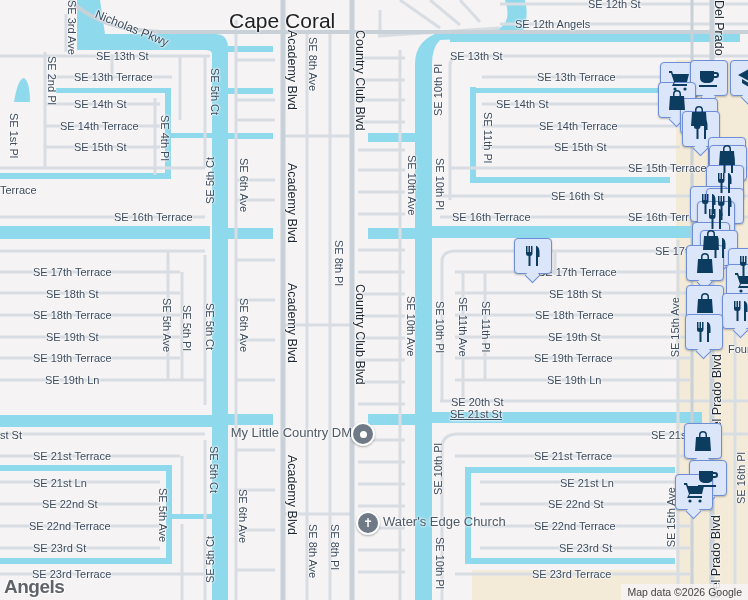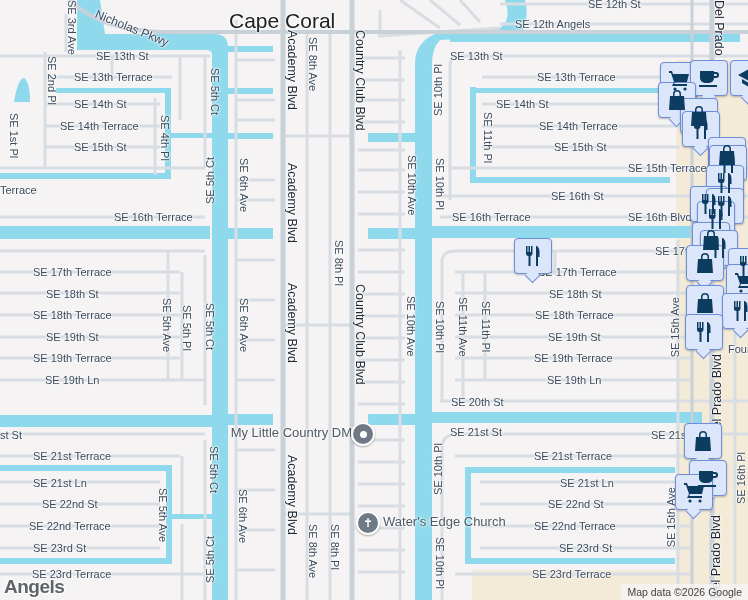--- a/index.html
+++ b/index.html
@@ -207,37 +207,37 @@
       <div class="lbl" style="left: 60px; top: 120px;">SE 14th Terrace</div>
       <div class="lbl" style="left: 496px; top: 98px;">SE 14th St</div>
       <div class="lbl" style="left: 539px; top: 120px;">SE 14th Terrace</div>
       <div class="lbl" style="left: 74px; top: 141px;">SE 15th St</div>
       <div class="lbl" style="left: 554px; top: 141px;">SE 15th St</div>
       <div class="lbl" style="left: 628px; top: 162px;">SE 15th Terrace</div>
       <div class="lbl" style="left: 0px; top: 178px; margin-top: 6px;">Terrace</div>
       <div class="lbl" style="left: 114px; top: 211px;">SE 16th Terrace</div>
       <div class="lbl" style="left: 551px; top: 190px;">SE 16th St</div>
       <div class="lbl" style="left: 452px; top: 211px;">SE 16th Terrace</div>
-      <div class="lbl" style="left: 628px; top: 211px;">SE 16th Blvd</div>
+      <div class="lbl" style="left: 628px; top: 211px;">SE 16th Terr</div>
       <div class="lbl" style="left: 33px; top: 266px;">SE 17th Terrace</div>
       <div class="lbl" style="left: 538px; top: 266px;">SE 17th Terrace</div>
       <div class="lbl" style="left: 655px; top: 245px;">SE 17t</div>
       <div class="lbl" style="left: 46px; top: 288px;">SE 18th St</div>
       <div class="lbl" style="left: 549px; top: 288px;">SE 18th St</div>
       <div class="lbl" style="left: 33px; top: 309px;">SE 18th Terrace</div>
       <div class="lbl" style="left: 535px; top: 309px;">SE 18th Terrace</div>
       <div class="lbl" style="left: 46px; top: 331px;">SE 19th St</div>
       <div class="lbl" style="left: 548px; top: 331px;">SE 19th St</div>
       <div class="lbl" style="left: 33px; top: 352px;">SE 19th Terrace</div>
       <div class="lbl" style="left: 534px; top: 352px;">SE 19th Terrace</div>
       <div class="lbl" style="left: 45px; top: 374px;">SE 19th Ln</div>
       <div class="lbl" style="left: 547px; top: 374px;">SE 19th Ln</div>
       <div class="lbl" style="left: 451px; top: 396px;">SE 20th St</div>
       <div class="lbl" style="left: 0px; top: 429px;">st St</div>
-      <div class="lbl" style="left: 450px; top: 426px;">SE 21st St</div>
+      <div class="lbl" style="left: 450px; top: 408px; text-decoration: underline;">SE 21st St</div>
       <div class="lbl" style="left: 651px; top: 429px;">SE 21s</div>
       <div class="lbl" style="left: 33px; top: 450px;">SE 21st Terrace</div>
       <div class="lbl" style="left: 534px; top: 450px;">SE 21st Terrace</div>
       <div class="lbl" style="left: 33px; top: 477px;">SE 21st Ln</div>
       <div class="lbl" style="left: 560px; top: 477px;">SE 21st Ln</div>
       <div class="lbl" style="left: 42px; top: 498px;">SE 22nd St</div>
       <div class="lbl" style="left: 548px; top: 498px;">SE 22nd St</div>
       <div class="lbl" style="left: 29px; top: 520px;">SE 22nd Terrace</div>
       <div class="lbl" style="left: 534px; top: 520px;">SE 22nd Terrace</div>
       <div class="lbl" style="left: 33px; top: 542px;">SE 23rd St</div>

